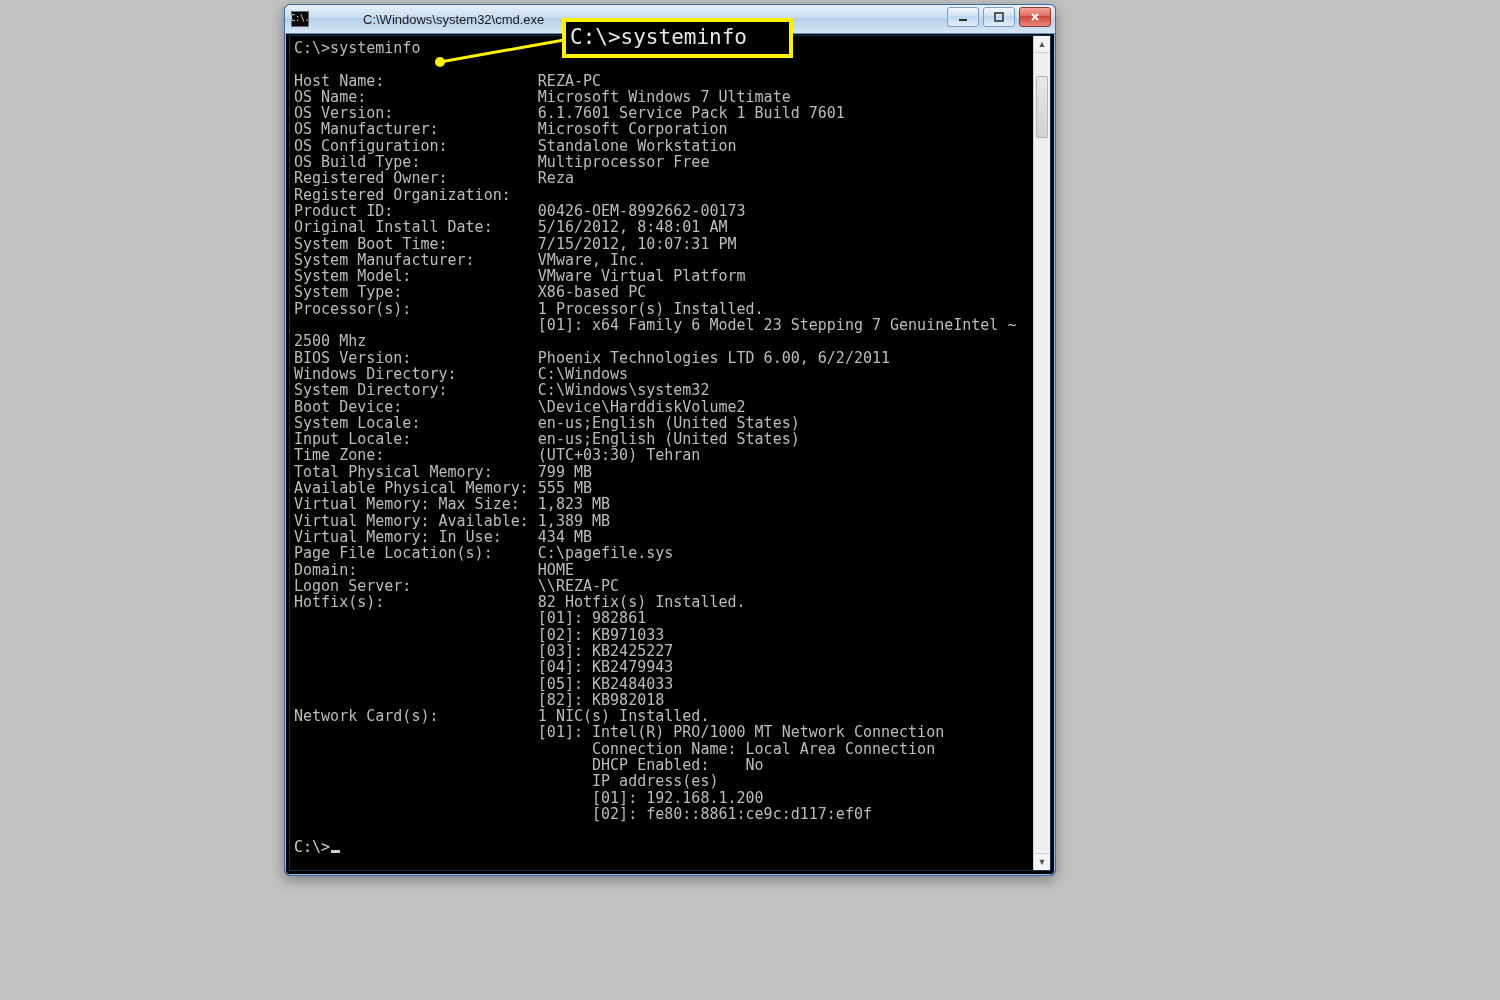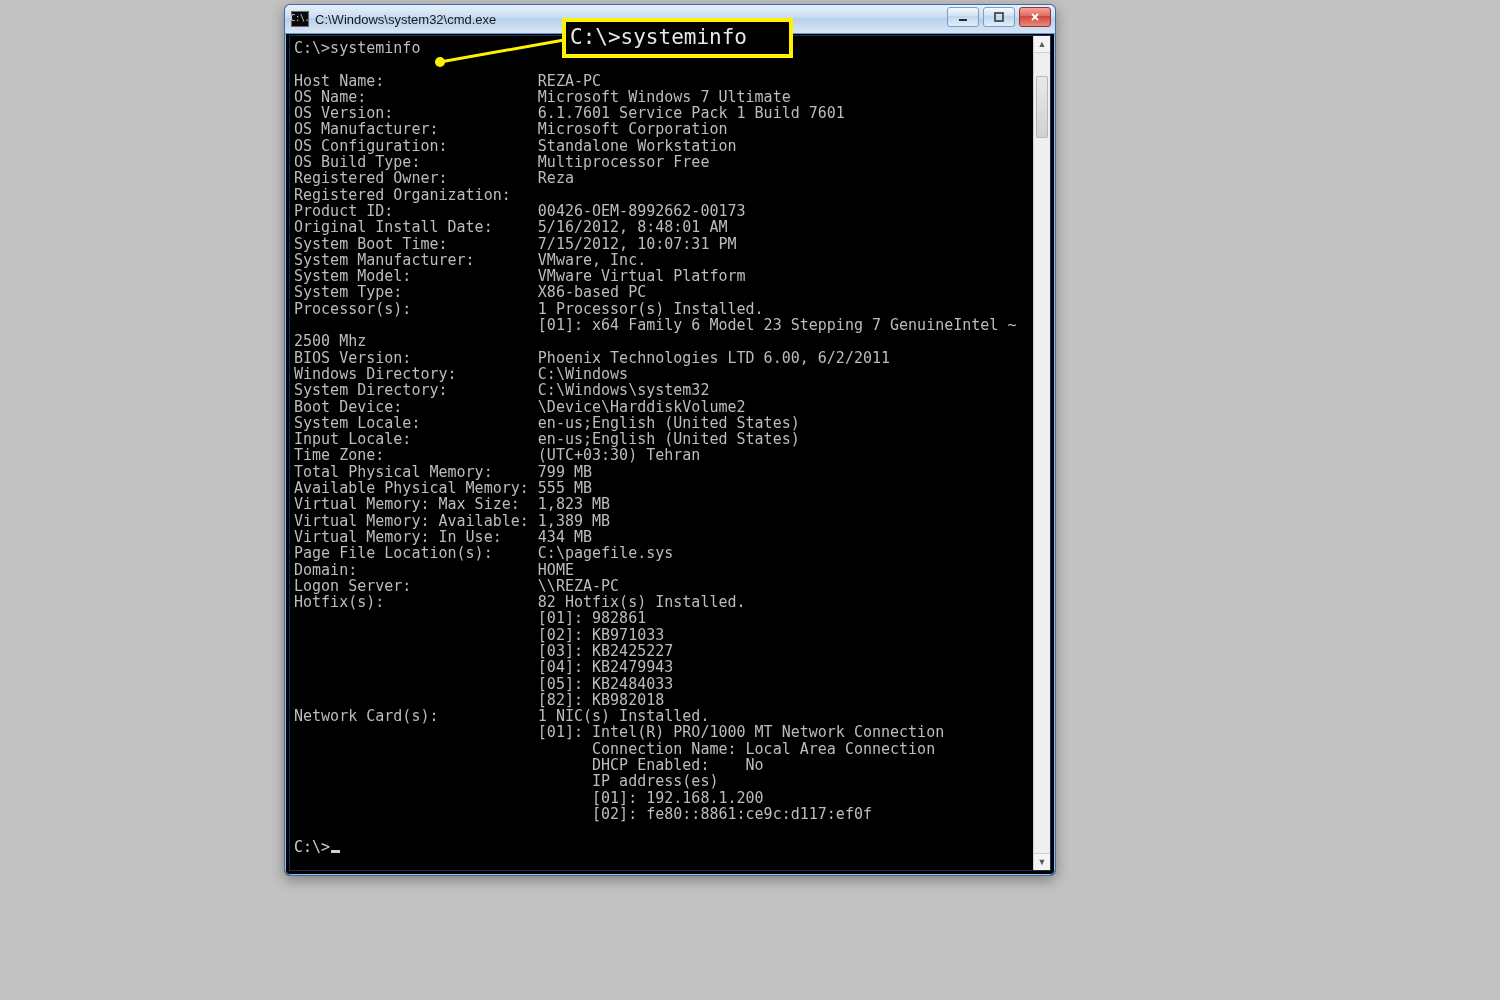--- a/index.html
+++ b/index.html
@@ -16,21 +16,21 @@
     border-top-left-radius:5px;border-top-right-radius:5px;
     border-bottom:1px solid #6f93c4;
     display:flex;align-items:center;padding:0 4px 0 6px;
     font:13px "Segoe UI",Tahoma,sans-serif;color:#1a1a1a;
     position:relative;
   }
   .titlebar .appicon{
     width:16px;height:14px;margin-right:6px;background:#0a0a0a;border:1px solid #6b6b6b;display:flex;align-items:center;justify-content:center;
   }
   .titlebar .appicon span{color:#e0e0e0;font:8px/1 Consolas,monospace;}
-  .titlebar .title{flex:0 0 auto;white-space:nowrap;}
+  .titlebar .title{flex:0 0 auto;white-space:nowrap;margin-left:48px;}
   .winbtns{position:absolute;right:4px;top:2px;display:flex;gap:4px;}
   .winbtn{
     width:30px;height:18px;border-radius:3px;
     background:linear-gradient(#f5f9fe,#cfe0f2 45%,#bdd5ee 46%,#e3eef9);
     border:1px solid #7b9dc8;
     display:flex;align-items:center;justify-content:center;
     font:11px/1 "Segoe UI",sans-serif;color:#2b2b2b;
   }
   .winbtn.close{
     background:linear-gradient(#f4a49a,#e0695b 45%,#ce4638 46%,#e9897d);

